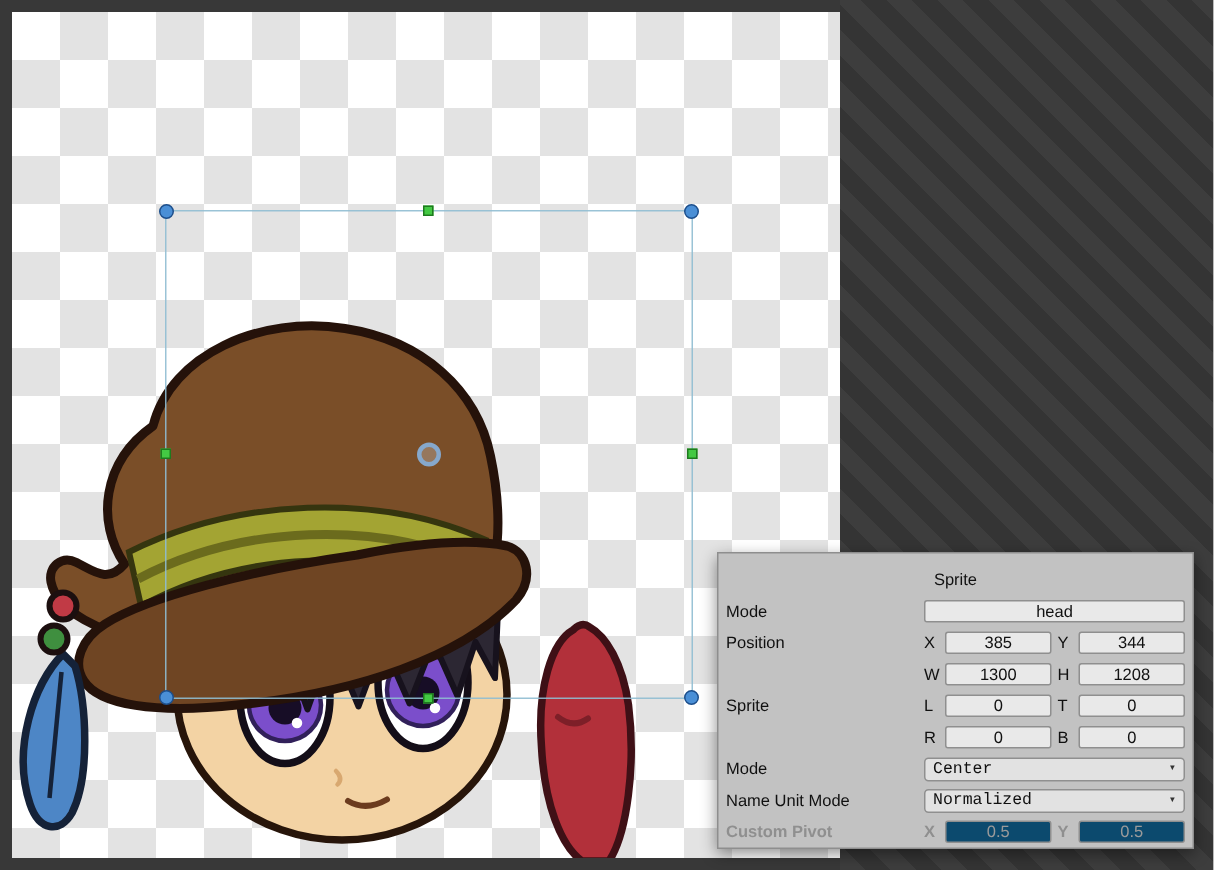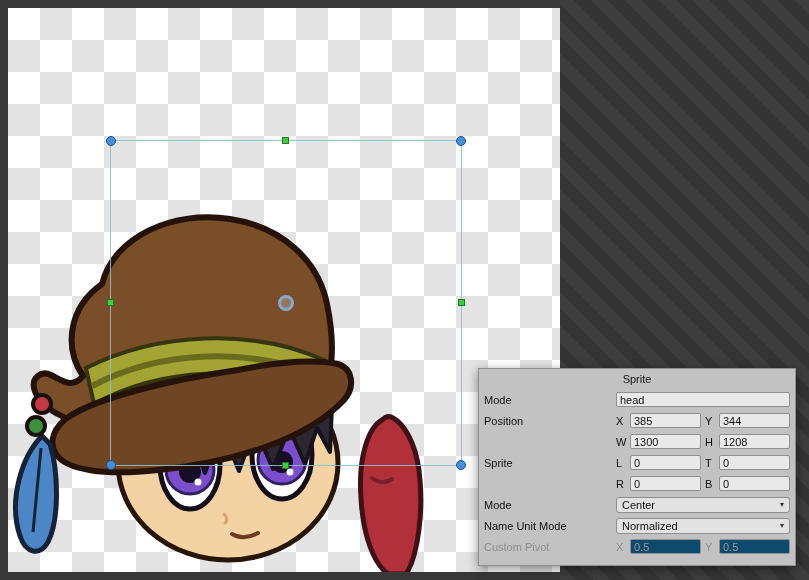--- a/index.html
+++ b/index.html
@@ -45,40 +45,41 @@
     position:absolute; left:calc(50% - 8px); top:calc(50% - 8px);
     width:16px; height:16px; border-radius:50%;
     border:3px solid #86a8cc; background:rgba(235,243,252,0.25);
   }
 
   
   .panel {
     position:absolute; left:478px; top:368px; width:318px; height:198px;
     background:#c2c2c2; border:1px solid #8e8e8e;
     box-shadow:0 3px 10px rgba(0,0,0,0.45);
-    font-size:11px; color:#101010; padding:0 0 2px 0;
+    font-size:11px; color:#101010; padding:8px 0 2px 0;
   }
   .panel-title { height:20px; line-height:20px; text-align:center; color:#111; }
   .row { display:flex; align-items:center; height:21px; padding:0 5px; }
   .lbl { width:132px; flex:none; white-space:nowrap; overflow:hidden; }
   .fields { flex:1; display:flex; align-items:center; gap:4px; min-width:0; }
   .cell { flex:1; display:flex; align-items:center; gap:3px; min-width:0; }
   .pfx { width:11px; flex:none; text-align:left; }
   .field {
     flex:1; min-width:0; height:15px; padding:0 3px;
     font:11px "Liberation Sans", sans-serif; color:#111;
-    background:#e9e9e9; border:1px solid #8f8f8f; border-radius:2px;
+    background:#e9e9e9; border:1px solid #8f8f8f; border-radius:2px;text-align:center;
   }
   .dropdown {
     flex:1; height:16px; display:flex; align-items:center; justify-content:space-between;
     padding:0 5px; background:#e2e2e2; border:1px solid #8f8f8f; border-radius:3px;
     cursor:default;
+    font-family:Liberation Mono, monospace;
   }
   .dd-arrow { font-size:8px; color:#333; line-height:1; }
-  .row.disabled .lbl, .row.disabled .pfx { color:#8f8f8f; }
+  .row.disabled .lbl, .row.disabled .pfx { color:#8f8f8f;font-weight:bold; }
   .row.disabled .field { color:#9a9a9a; background:#0c4a6e; }
 </style>
 </head>
 <body>
 
 <div class="root">
 
   <div class="outside-stripes"></div>
 
   <div class="texture-area">

